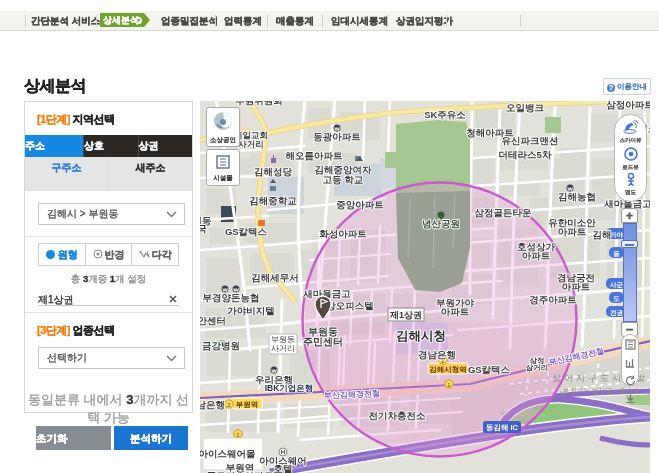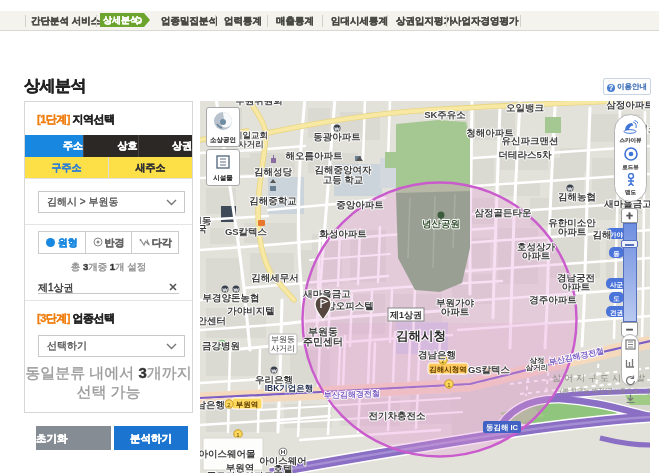--- a/index.html
+++ b/index.html
@@ -15,40 +15,40 @@
 
 #h1{position:absolute;left:24px;top:76px;font-size:16px;font-weight:bold;color:#222;letter-spacing:-0.5px}
 #guide{position:absolute;left:603px;top:78px;width:48px;height:17px;border:1px solid #c9d4e2;background:#fdfdfe;border-radius:2px;font-size:7.5px;color:#3b6db4;line-height:15px;text-align:center}
 #guide .q{display:inline-block;width:8px;height:8px;background:#4a7fd1;border-radius:50%;color:#fff;font-size:6.5px;line-height:8px;vertical-align:-1px;margin-right:2px}
 
 #panel{position:absolute;left:24px;top:101px;width:169px;height:312px;border:1px solid #d6d6d6;background:#fff}
 .sect-h{height:33px;line-height:34px;padding-left:12px;font-size:11px;font-weight:bold;letter-spacing:-0.5px}
 .sect-h .n{color:#f07f12}
 .sect-h .t{color:#222}
 #tabs{display:flex;height:22px}
-#tabs div{flex:1;line-height:22px;text-align:right;color:#fff;font-size:10px;font-weight:bold}
+#tabs div{flex:1;line-height:22px;text-align:left;color:#fff;font-size:10px;font-weight:bold}
 #tabs .on{background:#1787e0;flex:0 0 58px}
 #tabs .off{background:#2b2826;border-left:1px solid #4a4541}
-#subtabs{display:flex;height:22px;background:#fde047;border-bottom:1px solid #e2e2e2}
+#subtabs{display:flex;height:34px;background:#e5e5e5;border-bottom:1px solid #e2e2e2}
 #subtabs div{flex:1;line-height:22px;text-align:center;font-size:10px;font-weight:bold;color:#333}
 #subtabs .on{color:#2f7fd6}
 #subtabs .d2{border-left:1px solid #dcdcdc}
 .ddwrap{padding:12px 7px 11px 13px}
 .dd{height:22px;border:1px solid #c9c9c9;background:#fff;font-size:10px;color:#555;line-height:20px;padding-left:8px;position:relative}
 .dd svg{position:absolute;right:7px;top:7px}
 .divider{border-top:1px solid #e4e4e4}
 #shapes{display:flex;margin:6px 13px;height:23px}
 #shapes .b{flex:1;border:1px solid #ccc;background:#fff;text-align:center;line-height:21px;font-size:10px;font-weight:bold;color:#666}
 #shapes .b+.b{margin-left:-1px}
 #shapes .on{color:#1787e0}
 #cnt{margin-top:7px;text-align:center;font-size:9.5px;color:#909090}
 #cnt b{color:#333}
 #area1{margin:8px 13px 0 13px;height:12px;border-bottom:1px solid #c9c9c9;font-size:10px;color:#333;line-height:11px;position:relative}
 #area1 .x{position:absolute;right:2px;top:1px;color:#555;font-weight:bold;font-size:9px}
-#caption{margin-top:3px;text-align:center;font-size:15px;color:#9b9b9b}
+#caption{margin-top:18px;text-align:center;font-size:13px;color:#9b9b9b}
 #caption b{color:#333}
 #btns{position:absolute;left:36px;top:426px;width:152px;height:24px}
 #btns .g{position:absolute;left:0;top:0;width:75px;height:24px;background:#868c93;color:#fff;font-size:10.5px;font-weight:bold;line-height:24px}
 #btns .bl{position:absolute;left:78px;top:0;width:74px;height:24px;background:#1b75d0;color:#fff;font-size:10.5px;font-weight:bold;text-align:center;line-height:24px}
 
 #map{position:absolute;left:200px;top:101px;width:450px;height:372px;overflow:hidden;background:#e3e2da}
 </style></head>
 <body>
 <div id="nav">
   <div class="sep" style="left:25px"></div>
@@ -57,21 +57,20 @@
   <div class="tab" style="left:161px;width:54px">업종밀집분석</div>
   <div class="sep" style="left:215px"></div>
   <div class="tab" style="left:224px;width:36px">업력통계</div>
   <div class="sep" style="left:267px"></div>
   <div class="tab" style="left:276px;width:36px">매출통계</div>
   <div class="sep" style="left:322px"></div>
   <div class="tab" style="left:331px;width:48px">임대시세통계</div>
   <div class="sep" style="left:387px"></div>
   <div class="tab" style="left:396px;width:44px">상권입지평가</div>
   <div class="sep" style="left:446px"></div>
-  <div class="tab" style="left:452px;width:64px">사업자경영평가</div>
   <div class="sep" style="left:520px"></div>
 </div>
 <div id="gtab">
     <div class="bg"></div>
     <div class="t">상세분석</div>
     <div class="ic">&gt;</div>
   </div>
 <div id="h1">상세분석</div>
 <div id="guide"><span class="q">?</span>이용안내</div>
 

